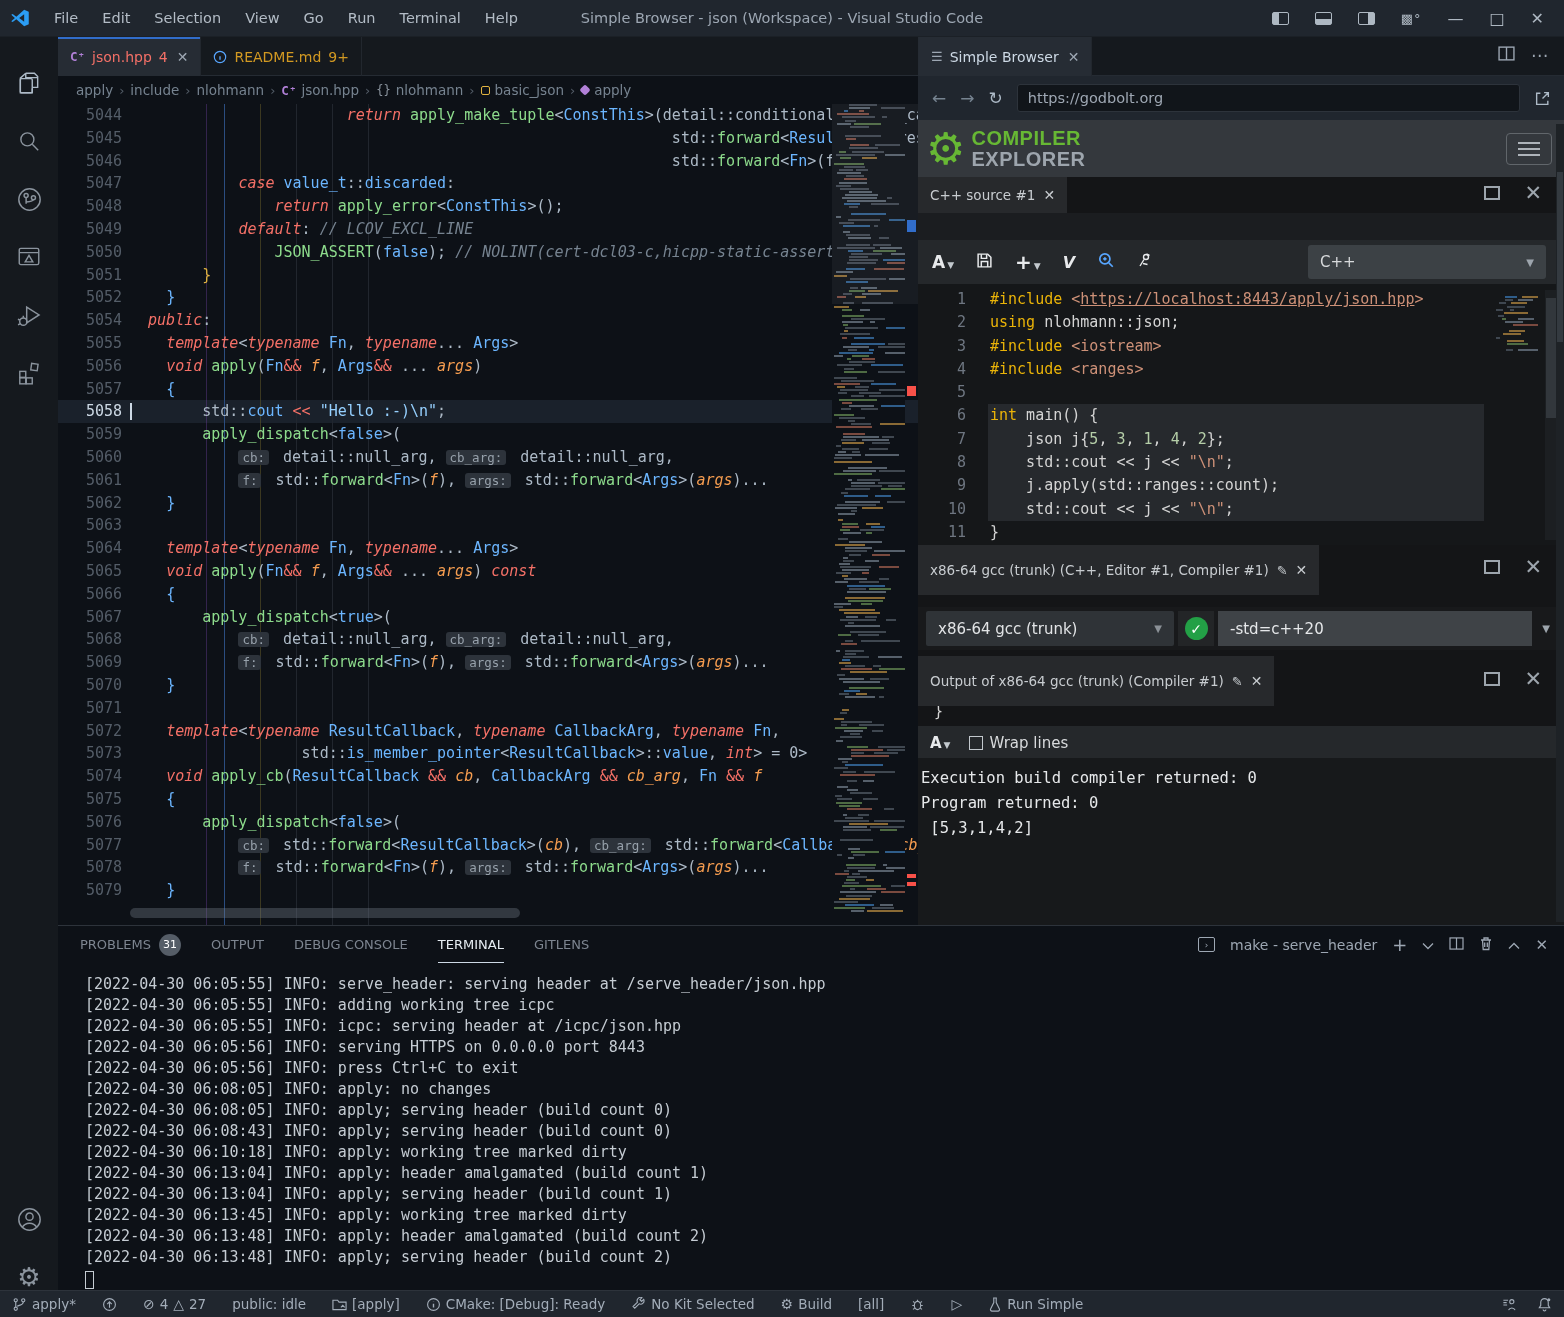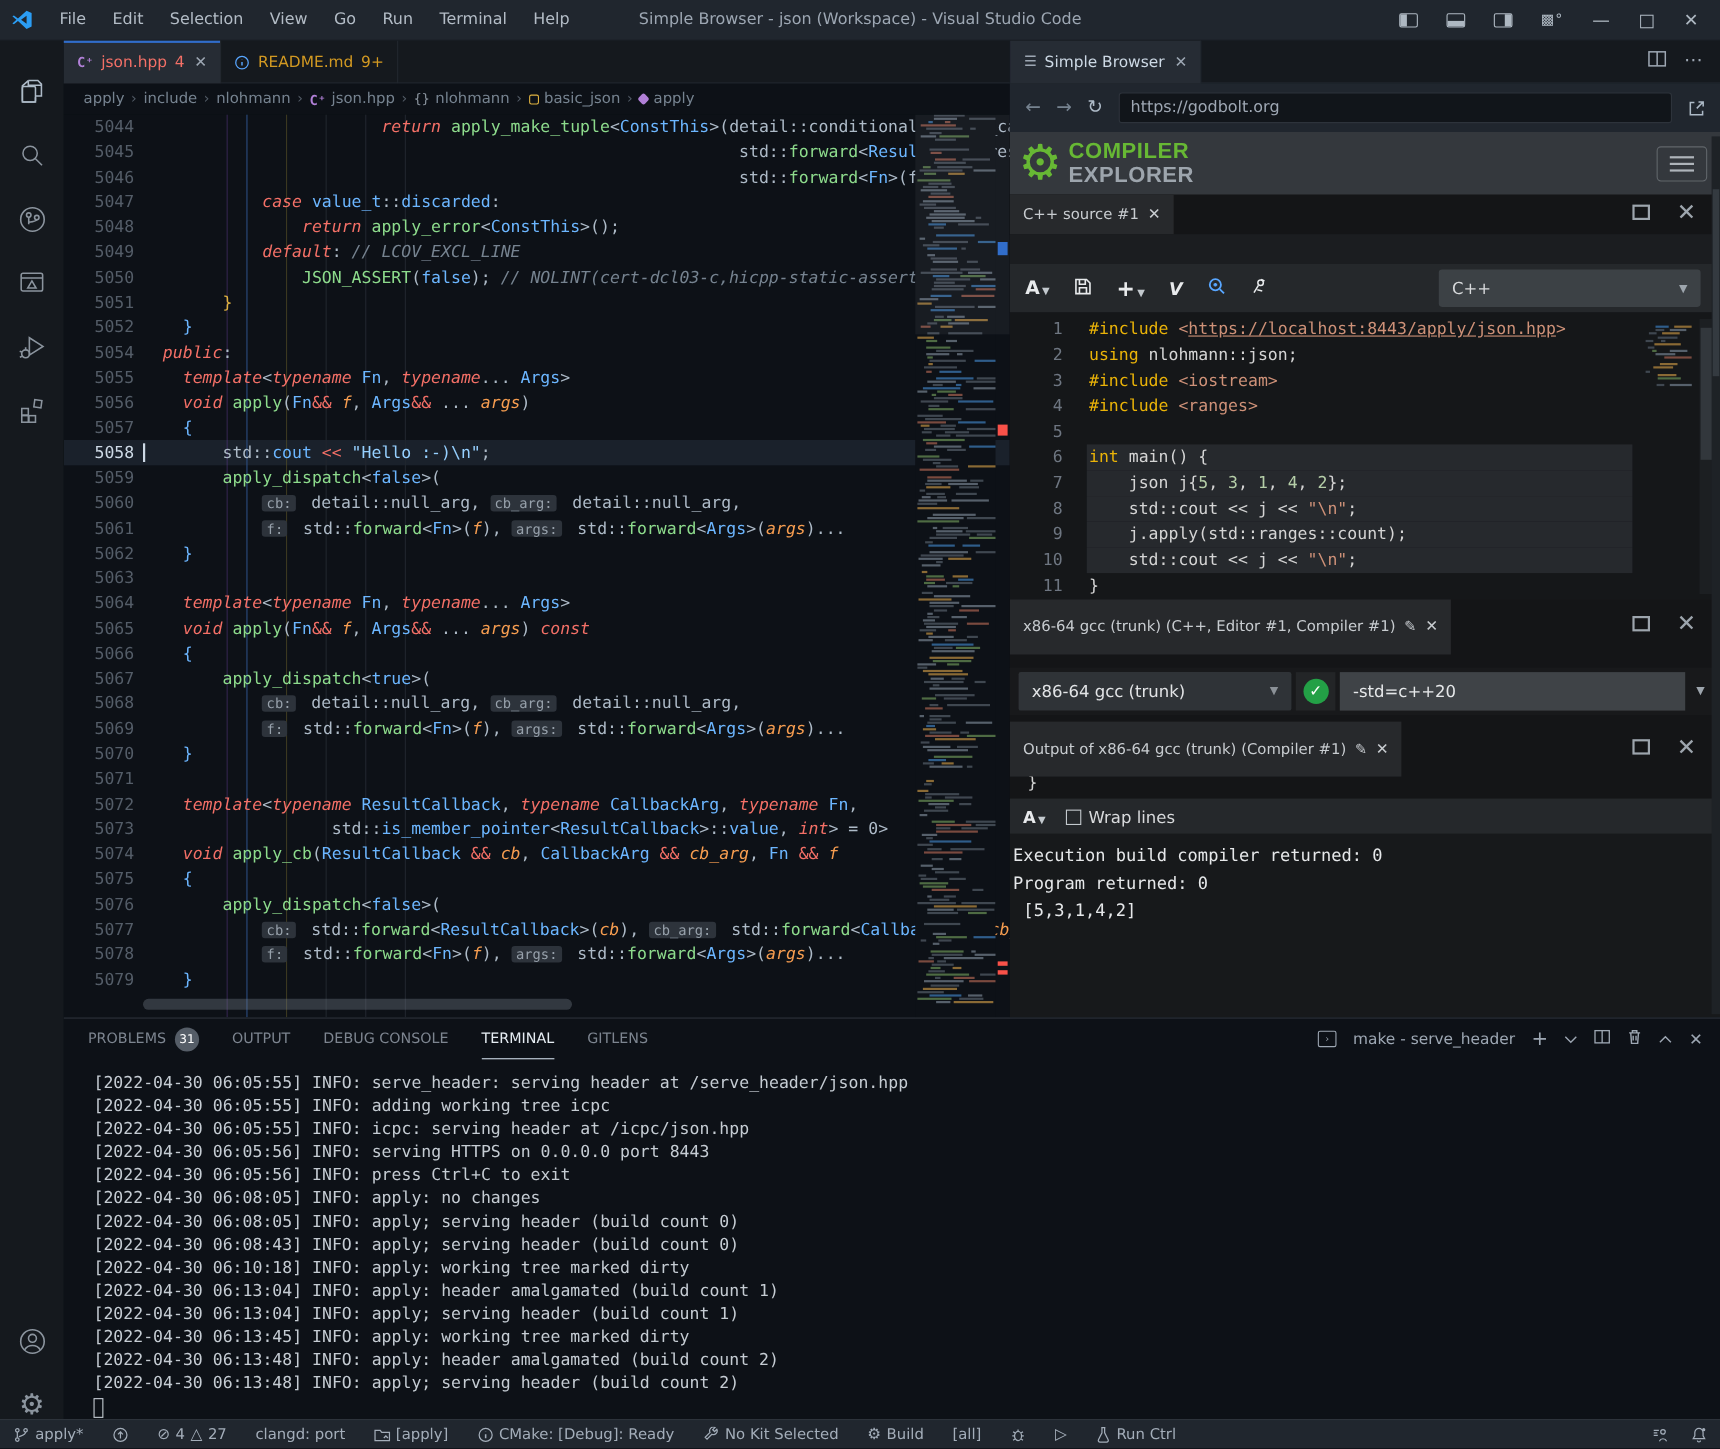--- a/index.html
+++ b/index.html
@@ -902,21 +902,21 @@
           <path d="M8 11.5v-6M5.6 7.5 8 5.1l2.4 2.4"></path>
         </svg>
     </span>
     <span class="sb-item">
       <span class="sb-glyph">⊘</span>
         <span>4</span>
       <span class="sb-glyph">△</span>
         <span>27</span>
     </span>
     <span class="sb-item">
-        <span>clangd: port</span>
+        <span>public: idle</span>
       </span>
     <span class="sb-item">
       <svg width="15" height="14" viewBox="0 0 16 14">
           <path d="M1 3h5l1.5 2H15v8H1zM9.5 10.5l2-2 2 2"></path>
         </svg>
       <span>[apply]</span>
     </span>
     <span class="sb-item">
       <svg width="15" height="15" viewBox="0 0 16 16">
           <circle cx="8" cy="8" r="6.3"></circle>
@@ -943,21 +943,21 @@
           <path d="M8 4.6V2.8M5 6 3.2 4.8M11 6l1.8-1.2M4.6 9H2.4M11.4 9h2.2M5 12l-1.8 1.2M11 12l1.8 1.2"></path>
         </svg>
     </span>
     <span class="sb-item">
         <span class="sb-glyph">▷</span>
       </span>
     <span class="sb-item">
       <svg width="14" height="15" viewBox="0 0 14 16">
           <path d="M5 1h4M5.7 1v5L2.3 12.7A1.6 1.6 0 0 0 3.8 15h6.4a1.6 1.6 0 0 0 1.5-2.3L8.3 6V1"></path>
         </svg>
-      <span>Run Ctrl</span>
+      <span>Run Simple</span>
     </span>
     <span class="sb-right">
       <span class="sb-item">
         <svg width="16" height="15" viewBox="0 0 16 16">
             <circle cx="11" cy="5" r="2.2"></circle>
             <path d="M7.5 14a3.8 3.8 0 0 1 7 0M2 3.5h5M2 6h3.5M2 8.5h4"></path>
           </svg>
       </span>
       <span class="sb-item">
         <svg width="15" height="16" viewBox="0 0 16 16">

